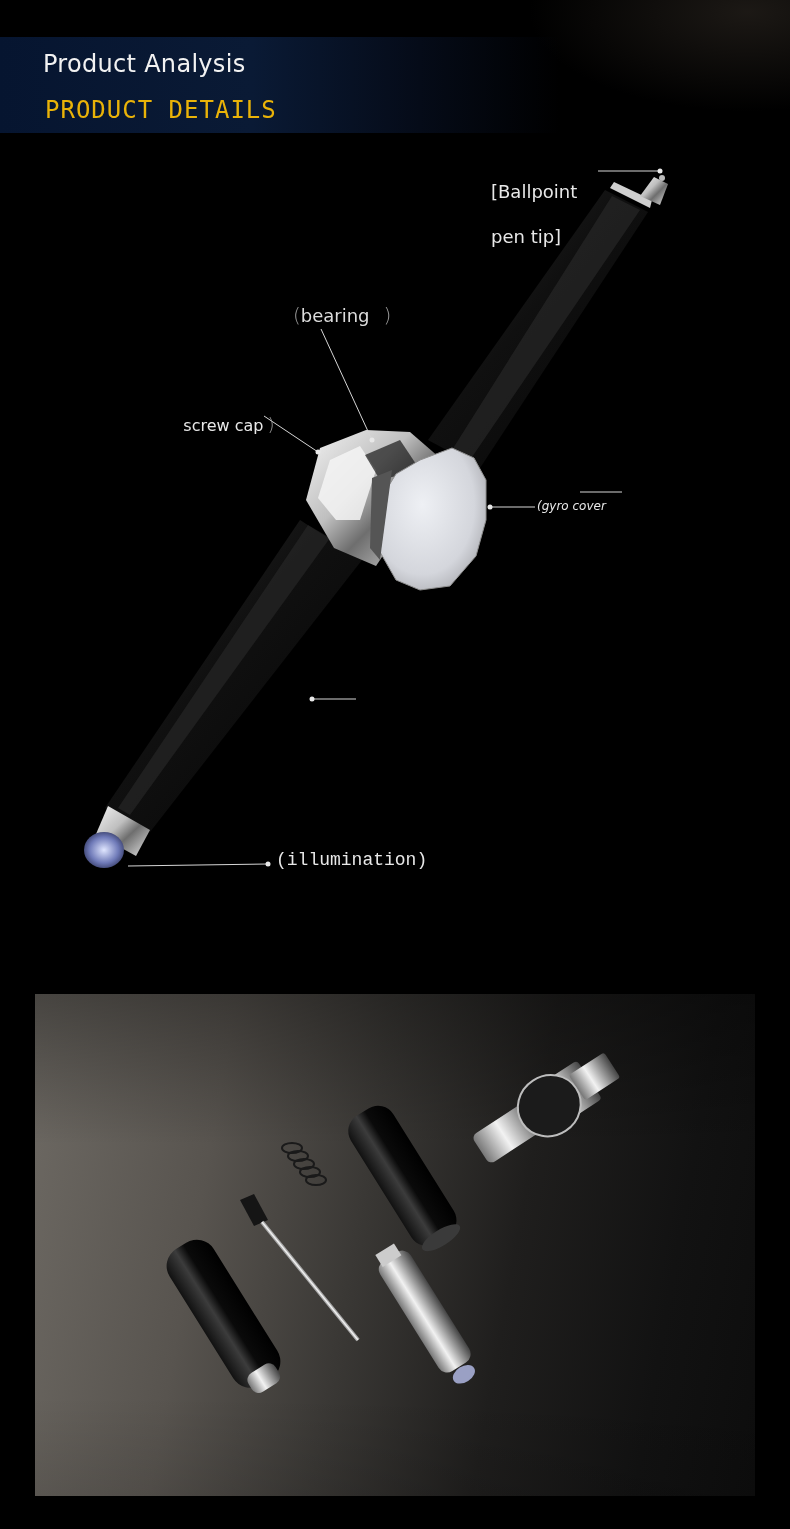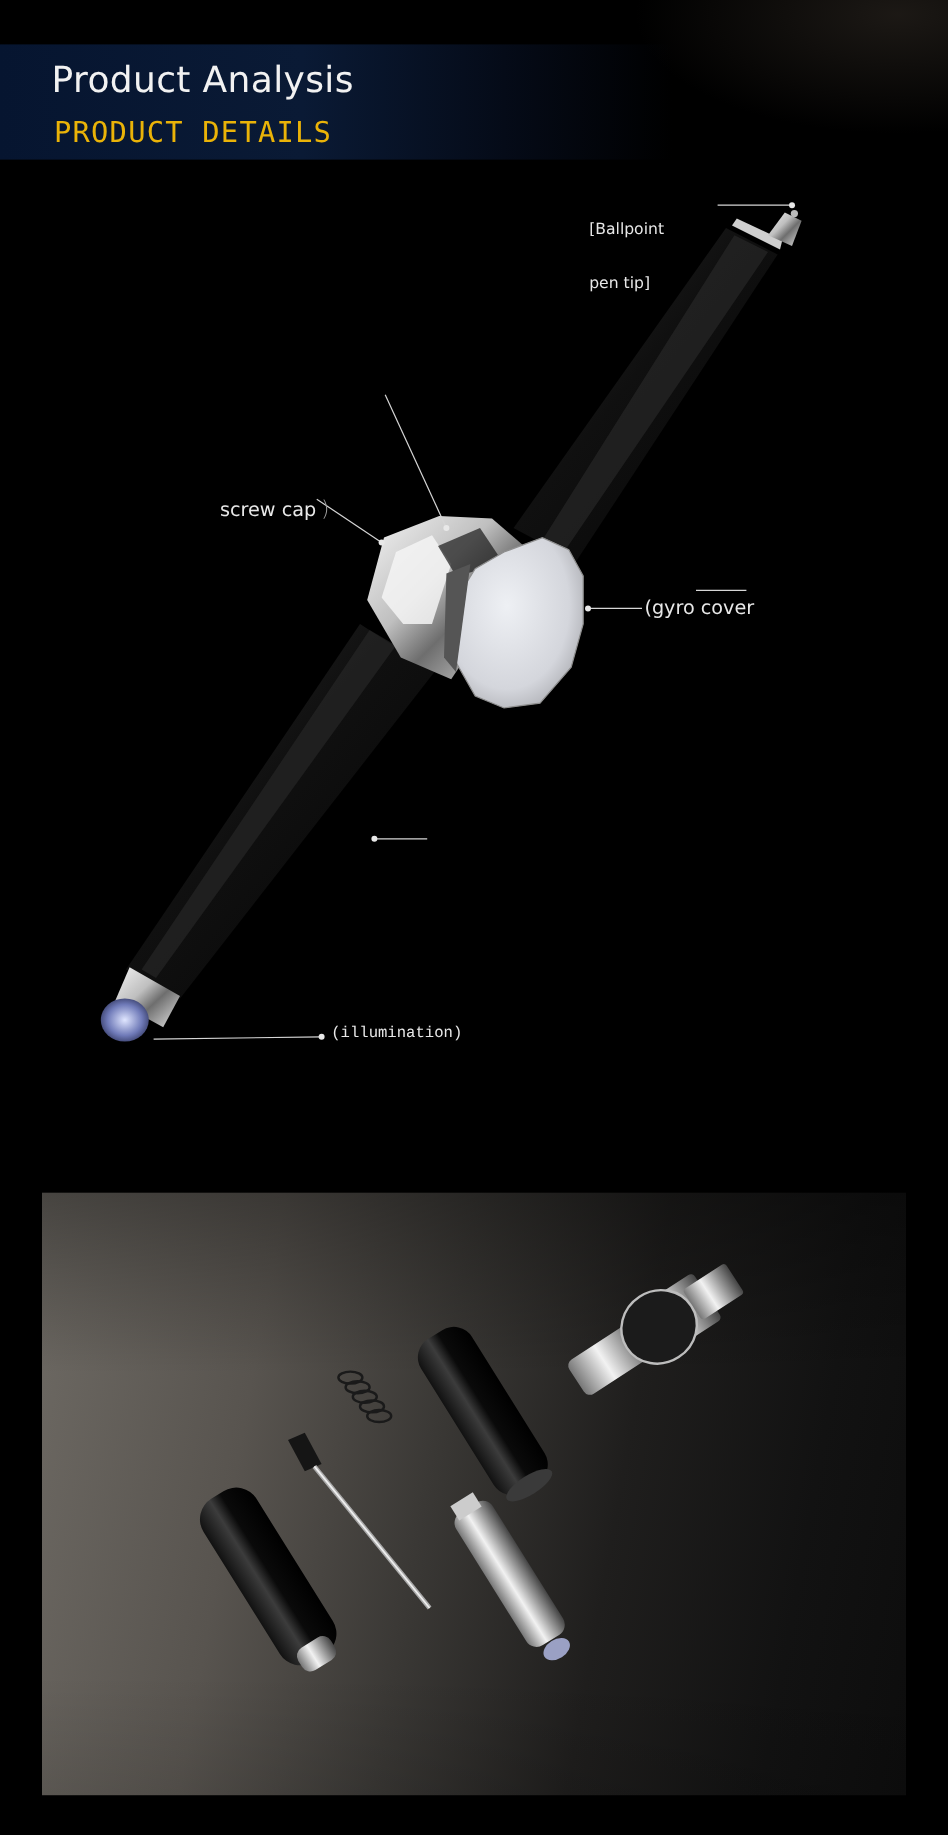--- a/index.html
+++ b/index.html
@@ -5,28 +5,28 @@
   html, body { margin: 0; padding: 0; background: #000; }
   body { width: 790px; height: 1529px; position: relative; overflow: hidden; font-family: "DejaVu Sans", sans-serif; color: #fff; }
   .header-band {
     position: absolute; left: 0; top: 37px; width: 560px; height: 96px;
     background: linear-gradient(90deg, #061530 0%, #0a1a35 45%, #050b18 75%, rgba(0,0,0,0) 100%);
   }
   .corner-glow {
     position: absolute; right: 0; top: 0; width: 280px; height: 120px;
     background: radial-gradient(ellipse at 85% 10%, rgba(80,70,60,0.35), rgba(0,0,0,0) 65%);
   }
-  .title { position: absolute; left: 43px; top: 50px; font-size: 30px; color: #f2f2f2; letter-spacing: 0.3px; font-family: "DejaVu Sans", sans-serif; }
+  .title { position: absolute; left: 43px; top: 50px; font-size: 24px; color: #f2f2f2; letter-spacing: 0.3px; font-family: "DejaVu Sans", sans-serif; }
   .subtitle { position: absolute; left: 45px; top: 96px; font-size: 24px; color: #eab308; letter-spacing: 1px; font-family: "DejaVu Sans Mono", monospace; }
 
   .pen-stage { position: absolute; left: 0; top: 140px; width: 790px; height: 820px; }
-  .label { position: absolute; color: #e8e8e8; font-size: 13px; line-height: 15px; font-family: "DejaVu Sans", sans-serif; white-space: pre; }
+  .label { position: absolute; color: #e8e8e8; font-size: 18px; line-height: 15px; font-family: "DejaVu Sans", sans-serif; white-space: pre; }
   .label.bearing { font-size: 18px; color: #dcdcdc; }
   .label.screw { font-size: 16px; }
-  .label.gyro { font-size: 16px; }
+  .label.gyro { font-size: 12px; font-style: italic; }
   .paren { color: #9a9a9a; font-weight: 300; font-size: 20px; }
 
   .photo-frame {
     position: absolute; left: 35px; top: 994px; width: 720px; height: 502px; overflow: hidden;
     background: linear-gradient(100deg, #6d6963 0%, #58544f 25%, #3a3835 45%, #1f1e1d 65%, #121212 85%, #0d0d0d 100%);
   }
   .photo-frame .topshade {
     position: absolute; inset: 0;
     background: linear-gradient(180deg, rgba(0,0,0,0.35) 0%, rgba(0,0,0,0) 30%, rgba(0,0,0,0) 80%, rgba(0,0,0,0.1) 100%);
   }
@@ -113,20 +113,23 @@
       <line x1="128" y1="866" x2="268" y2="864"></line>
         <circle cx="268" cy="864" r="2.5" stroke="none"></circle>
     </g>
   </svg>
 
   <div class="label" style="left:491px; top:14px;">
     <div>[Ballpoint</div>
     <div>pen tip]</div>
   </div>
 
+  <div class="label bearing" style="left:270px; top:153px;">
+    <span class="paren">(</span><span>bearing</span><span class="paren" style="margin-left:14px;">)</span>
+  </div>
 
   <div class="label screw" style="left:163px; top:262px;">
     <span>screw cap</span><span class="paren" style="font-size:18px; margin-left:4px;">)</span>
   </div>
 
   <div class="label gyro" style="left:537px; top:359px;">(gyro cover</div>
 
 
   <div class="label" style="left:276px; top:713px;font-family:Liberation Mono, monospace;">(illumination)</div>
 </div>

